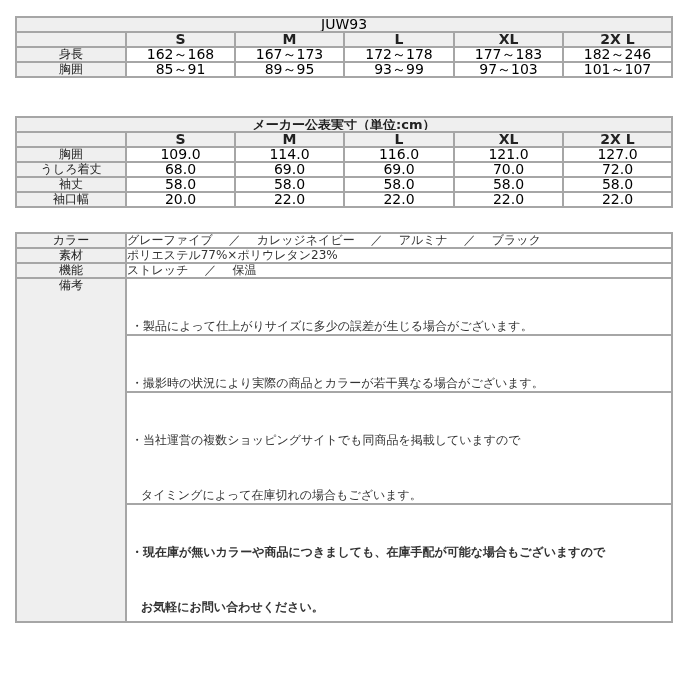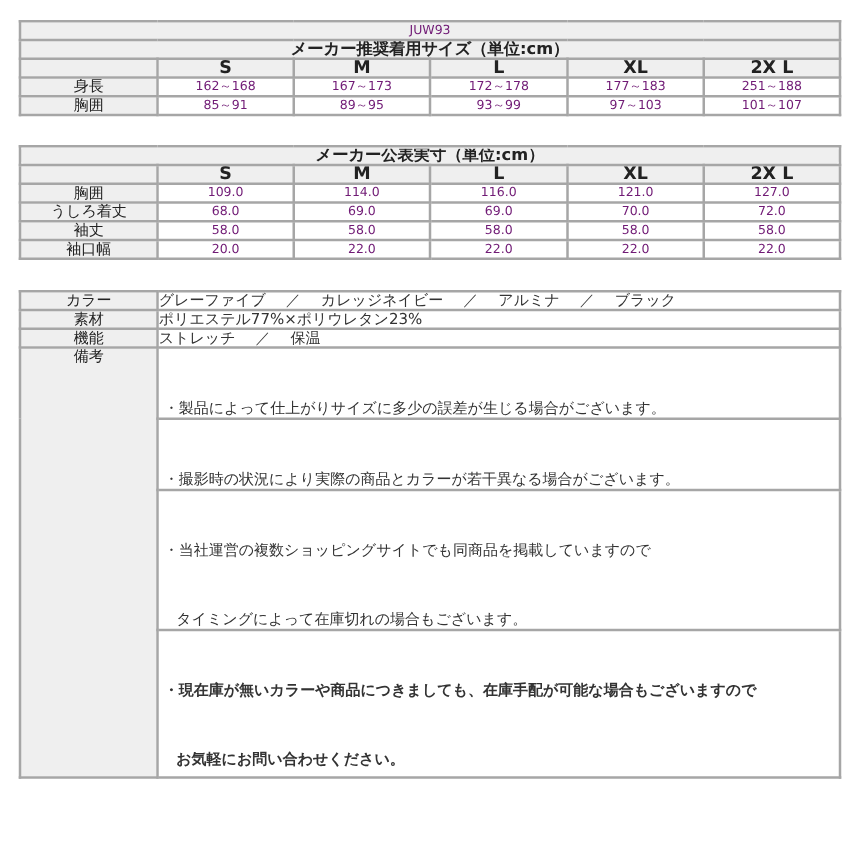--- a/index.html
+++ b/index.html
@@ -40,22 +40,22 @@
       font-weight: normal;
       font-size: 12px;
     }
     .size-cell {
       background: #efefef;
       font-weight: bold;
       font-size: 14px;
     }
     .val-cell {
       background: #ffffff;
-      font-size: 10px;
-      color: #701a75;
+      font-size: 14px;
+      color: #000000;
     }
     #t1 { top: 16px; }
     #t2 { top: 116px; }
     #t3 { top: 232px; }
     #t3 td.info {
       text-align: left;
       padding-left: 0;
       font-size: 12px;
       color: #333333;
       background: #ffffff;
@@ -85,37 +85,34 @@
       <col style="width:109px">
       <col style="width:110px">
       <col style="width:109px">
       <col style="width:109px">
   </colgroup>
   <tbody>
       <tr>
     <td colspan="6" class="title-cell val-cell" style="background:#efefef;font-weight:normal;">JUW93</td>
   </tr>
   <tr>
-    <td colspan="6" class="title-cell" style="font-weight:bold;font-size:13px;">メーカー推奨着用サイズ（単位:cm）</td>
-  </tr>
-  <tr>
     <td class="hdr"></td>
     <td class="size-cell">S</td>
     <td class="size-cell">M</td>
     <td class="size-cell">L</td>
     <td class="size-cell">XL</td>
     <td class="size-cell">2X L</td>
   </tr>
   <tr>
     <td class="label-cell">身長</td>
     <td class="val-cell">162～168</td>
     <td class="val-cell">167～173</td>
     <td class="val-cell">172～178</td>
     <td class="val-cell">177～183</td>
-    <td class="val-cell">251～188</td>
+    <td class="val-cell">182～246</td>
   </tr>
   <tr>
     <td class="label-cell">胸囲</td>
     <td class="val-cell">85～91</td>
     <td class="val-cell">89～95</td>
     <td class="val-cell">93～99</td>
     <td class="val-cell">97～103</td>
     <td class="val-cell">101～107</td>
   </tr>
 </tbody>

